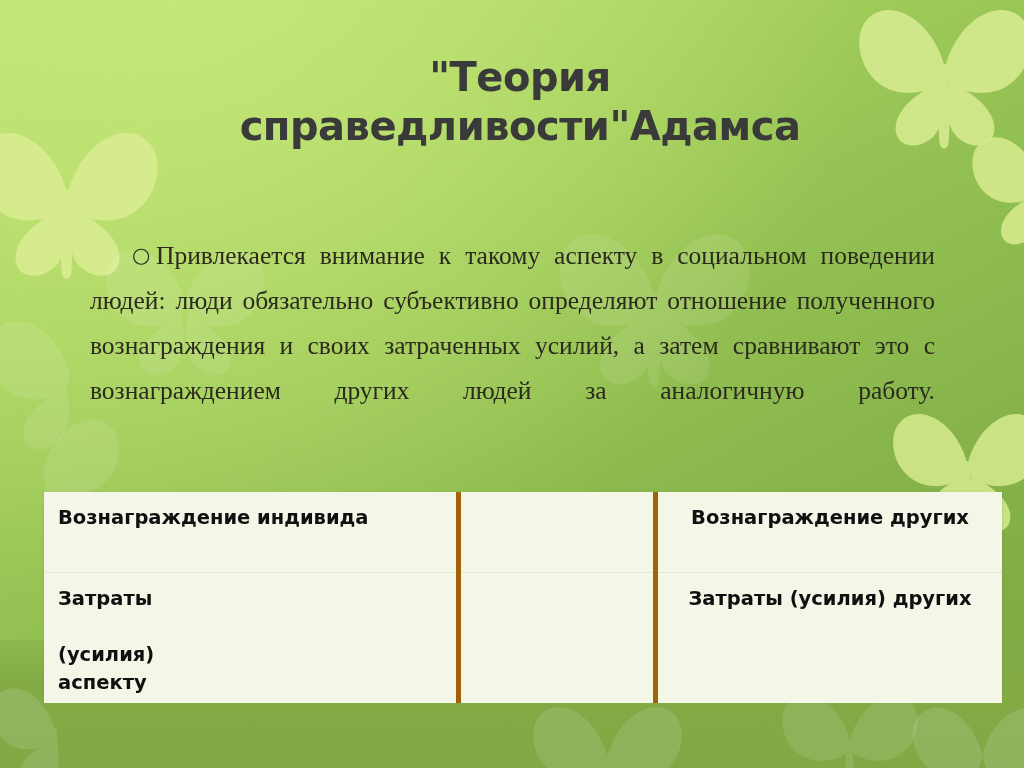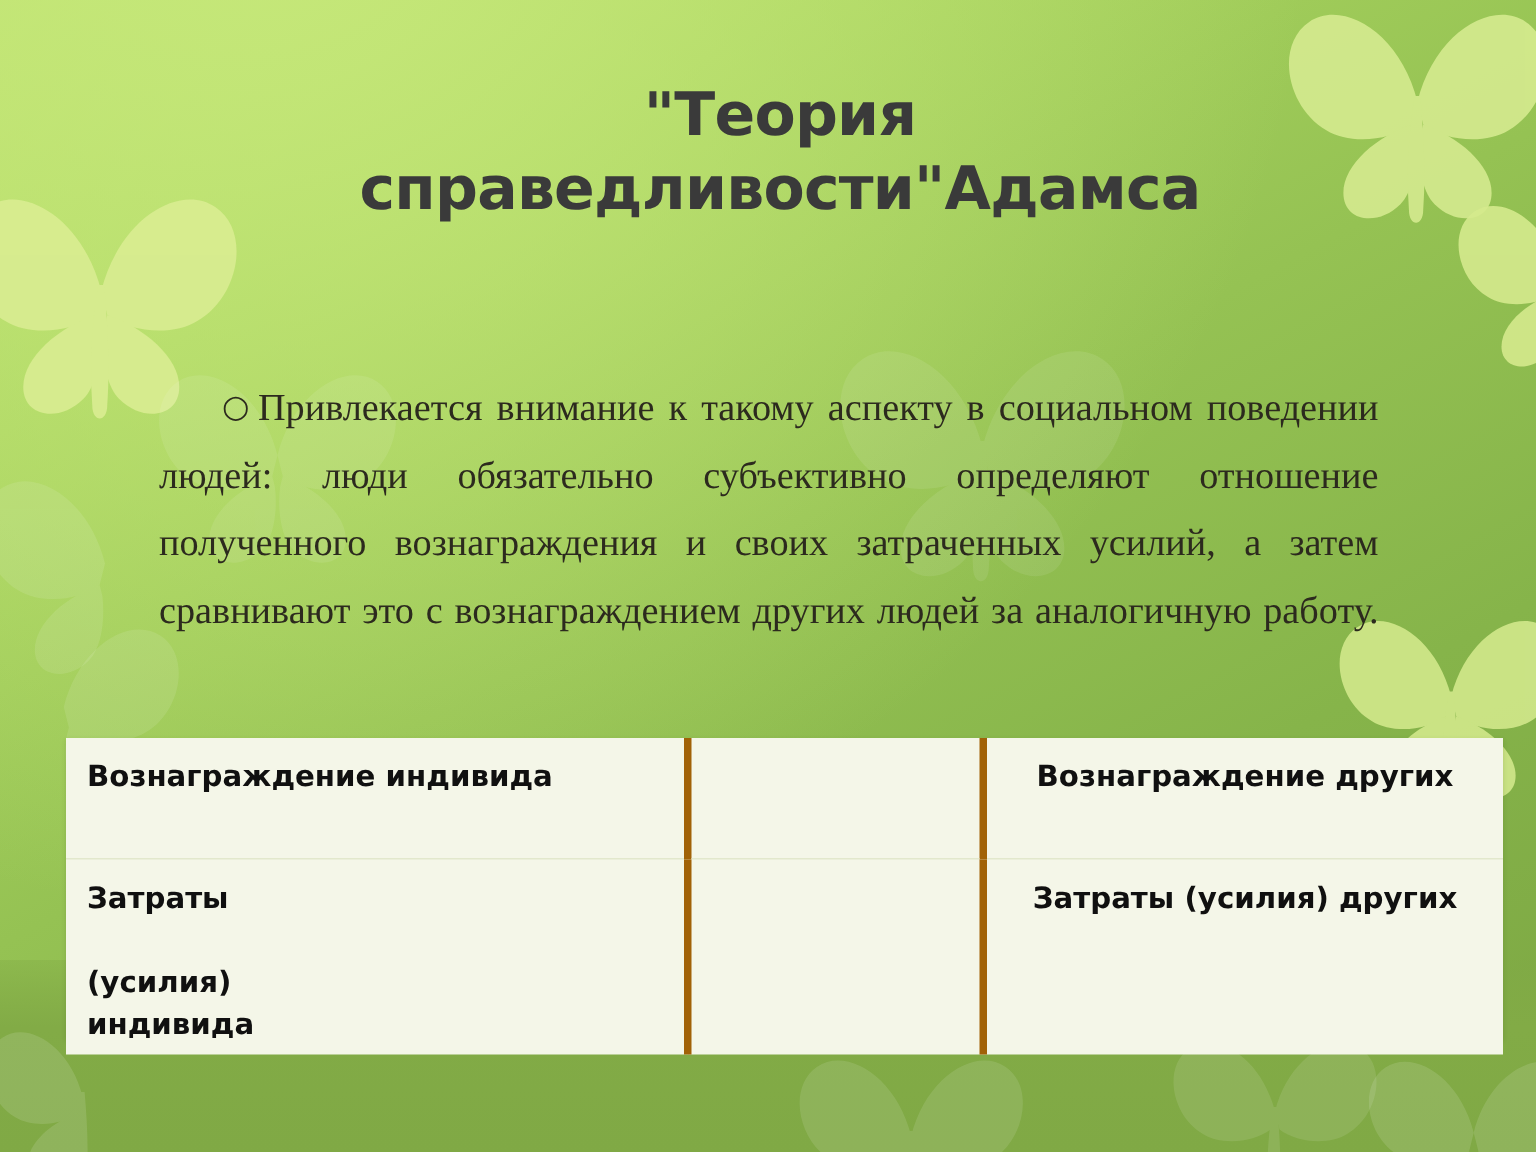--- a/index.html
+++ b/index.html
@@ -71,21 +71,21 @@
 
   
   .body-block {
     position: absolute;
     left: 90px;
     top: 233px;
     width: 845px;
   }
 
   .body-para {
-    margin: 16px;
+    margin: 0;
     font-family: "Liberation Serif", "DejaVu Serif", serif;
     font-size: 25.5px;
     line-height: 45px;
     color: #2c2a1e;
     text-align: justify;
     text-indent: 0;
     hyphens: none;
   }
 
   .body-para::after {
@@ -283,21 +283,21 @@
 
   <div class="table-wrap">
     <table class="cmp">
       <tbody>
         <tr class="row-h-1">
           <td class="col-a">Вознаграждение индивида</td>
           <td class="col-b"></td>
           <td>Вознаграждение других</td>
         </tr>
         <tr class="row-h-2">
-          <td class="col-a cell-justify"><span>Затраты</span><span class="jfill"></span><span>(усилия)</span><br><span>индивида</span></td>
+          <td class="col-a cell-justify"><span>Затраты</span><span class="jfill"></span><span>(усилия)</span><br><span>аспекту</span></td>
           <td class="col-b"></td>
           <td>Затраты (усилия) других</td>
         </tr>
       </tbody>
     </table>
   </div>
 
 </div>
 
 </body></html>

